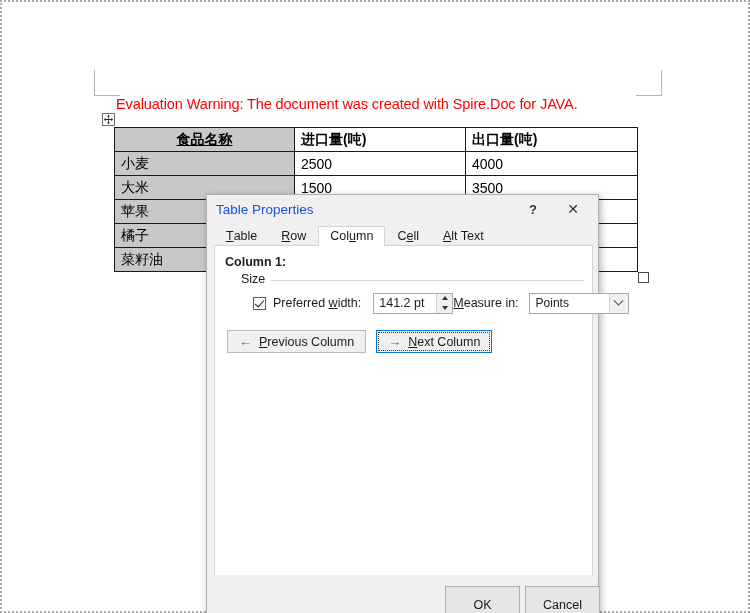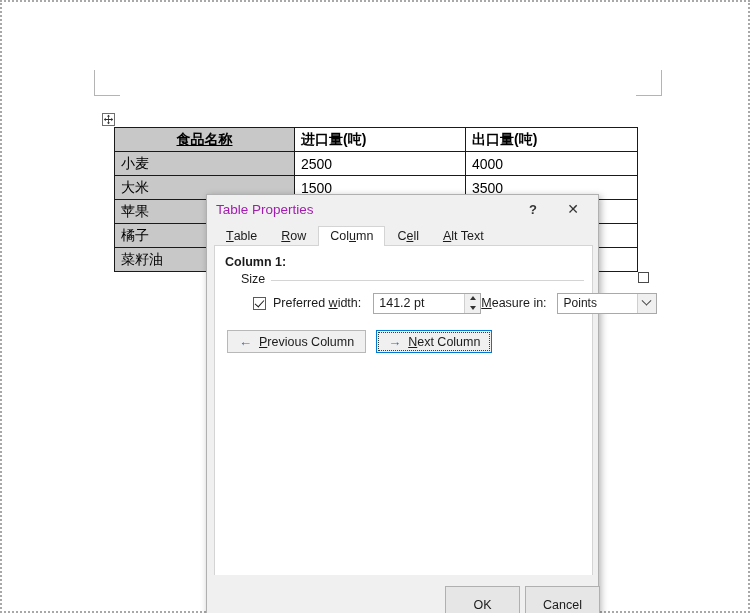--- a/index.html
+++ b/index.html
@@ -96,21 +96,21 @@
   }
   #dialog-titlebar {
     position: relative;
     height: 30px;
     background: #f0f0f0;
   }
   #dialog-title {
     position: absolute;
     left: 9px; top: 7px;
     font-size: 13.5px;
-    color: #a21caf;
+    color: #1d4ed8;
   }
   .titlebar-btn {
     position: absolute;
     top: 0; width: 34px; height: 28px;
     display: flex; align-items: center; justify-content: center;
     font-size: 13px; color: #333;
     cursor: default;
   }
   #help-btn  { right: 48px; font-weight: bold; }
   #close-btn { right: 8px; font-size: 14px; }
@@ -203,21 +203,20 @@
   }
   #pref-width-label { margin-left: 7px; white-space: nowrap; }
 
   .spinbox {
     margin-left: 12px;
     display: flex;
     align-items: stretch;
     height: 21px;
     border: 1px solid #a9a9a9;
     background: #fff;
-    gap: 28px;
   }
   .spinbox input {
     width: 62px;
     border: none;
     outline: none;
     background: transparent;
     font-family: "Liberation Sans", sans-serif;
     font-size: 12.5px;
     color: #1b1b1b;
     padding: 0 5px;
@@ -314,20 +313,21 @@
   #cancel-button { left: 318px; }
 </style>
 </head>
 <body>
 
 <div id="page">
 
   <div class="crop tl"></div>
   <div class="crop tr"></div>
 
+  <div id="eval-warning">Evaluation Warning: The document was created with Spire.Doc for JAVA.</div>
 
   <div id="table-move-handle">
     <svg width="11" height="11" viewBox="0 0 11 11">
       <path d="M5.5 0.8 L7.1 2.6 H5.9 V5.0 H8.3 V3.8 L10.1 5.5 L8.3 7.2 V6.0 H5.9 V8.4 H7.1 L5.5 10.2 L3.9 8.4 H5.1 V6.0 H2.7 V7.2 L0.9 5.5 L2.7 3.8 V5.0 H5.1 V2.6 H3.9 Z" fill="#2b2b2b"></path>
     </svg>
   </div>
 
   <table id="doc-table">
     <thead>
       <tr>

